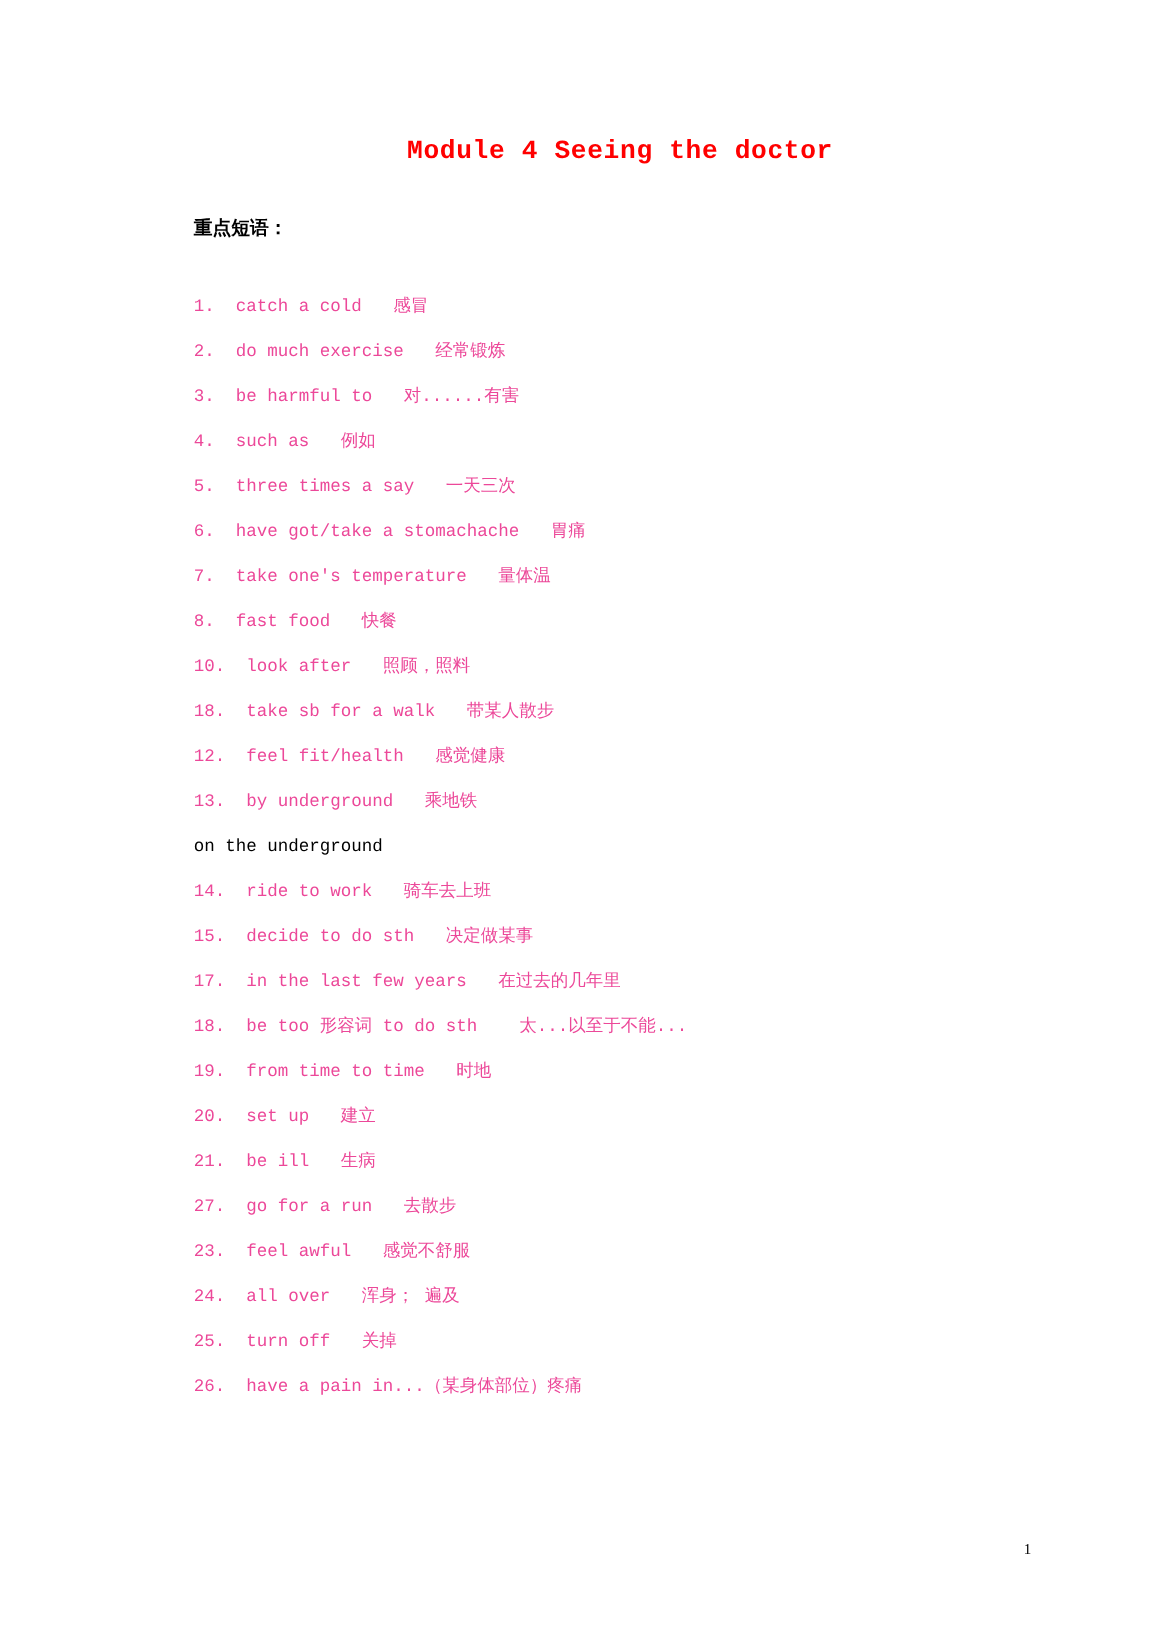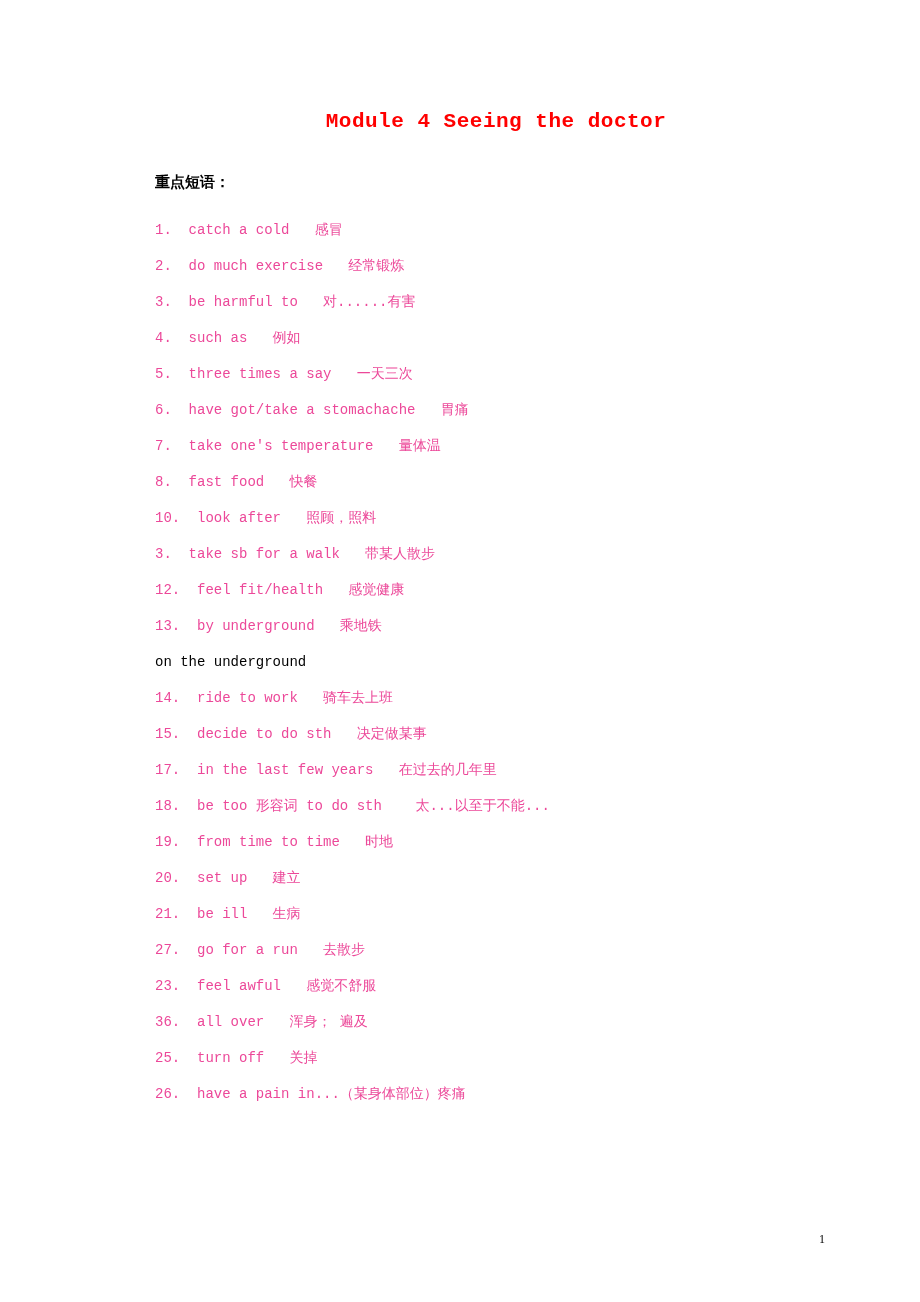--- a/index.html
+++ b/index.html
@@ -21,21 +21,21 @@
       font-size: 21px;
       text-align: center;
       margin-bottom: 40px;
       letter-spacing: 0.5px;
     }
     .section-title {
       font-family: "SimHei", "黑体", sans-serif;
       font-weight: bold;
       font-size: 15px;
       color: #000000;
-      margin-bottom: 20px;
+      margin-bottom: 36px;
     }
     .item-line {
       font-size: 14px;
       color: #ec4899;
       line-height: 36px;
       white-space: pre;
       font-family: "Courier New", "SimSun", monospace;
     }
     .sub-line {
       font-size: 14px;
@@ -61,31 +61,31 @@
   <div id="items-container">
       <div class="item-line">1.  catch a cold   感冒</div>
       <div class="item-line">2.  do much exercise   经常锻炼</div>
       <div class="item-line">3.  be harmful to   对......有害</div>
       <div class="item-line">4.  such as   例如</div>
       <div class="item-line">5.  three times a say   一天三次</div>
       <div class="item-line">6.  have got/take a stomachache   胃痛</div>
       <div class="item-line">7.  take one's temperature   量体温</div>
       <div class="item-line">8.  fast food   快餐</div>
       <div class="item-line">10.  look after   照顾，照料</div>
-      <div class="item-line">3.  take sb for a walk   带某人散步</div>
+      <div class="item-line">18.  take sb for a walk   带某人散步</div>
       <div class="item-line">12.  feel fit/health   感觉健康</div>
       <div class="item-line">13.  by underground   乘地铁</div>
       <div class="sub-line">on the underground</div>
       <div class="item-line">14.  ride to work   骑车去上班</div>
       <div class="item-line">15.  decide to do sth   决定做某事</div>
       <div class="item-line">17.  in the last few years   在过去的几年里</div>
       <div class="item-line">18.  be too 形容词 to do sth    太...以至于不能...</div>
       <div class="item-line">19.  from time to time   时地</div>
       <div class="item-line">20.  set up   建立</div>
       <div class="item-line">21.  be ill   生病</div>
       <div class="item-line">27.  go for a run   去散步</div>
       <div class="item-line">23.  feel awful   感觉不舒服</div>
-      <div class="item-line">36.  all over   浑身； 遍及</div>
+      <div class="item-line">24.  all over   浑身； 遍及</div>
       <div class="item-line">25.  turn off   关掉</div>
       <div class="item-line">26.  have a pain in...（某身体部位）疼痛</div>
     </div>
 </div>
 <div class="page-number">1</div>
 
 </body></html>

